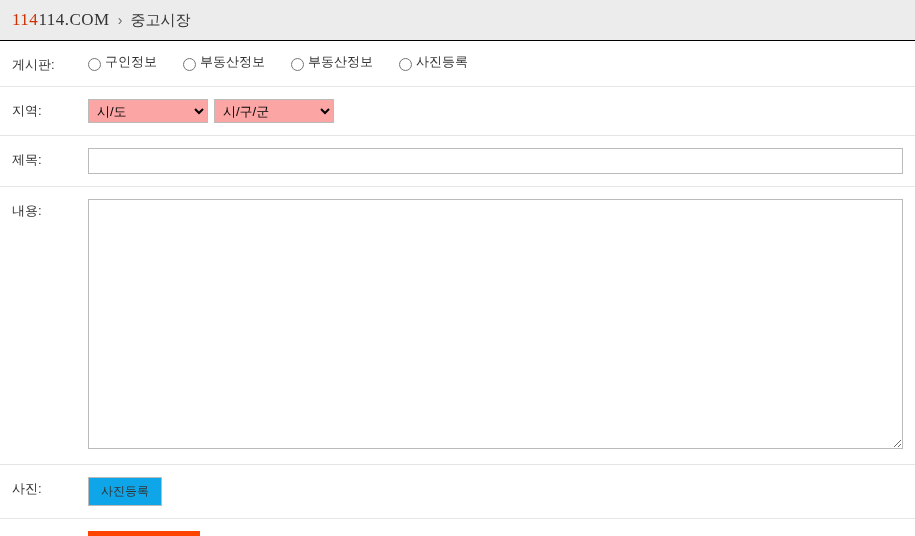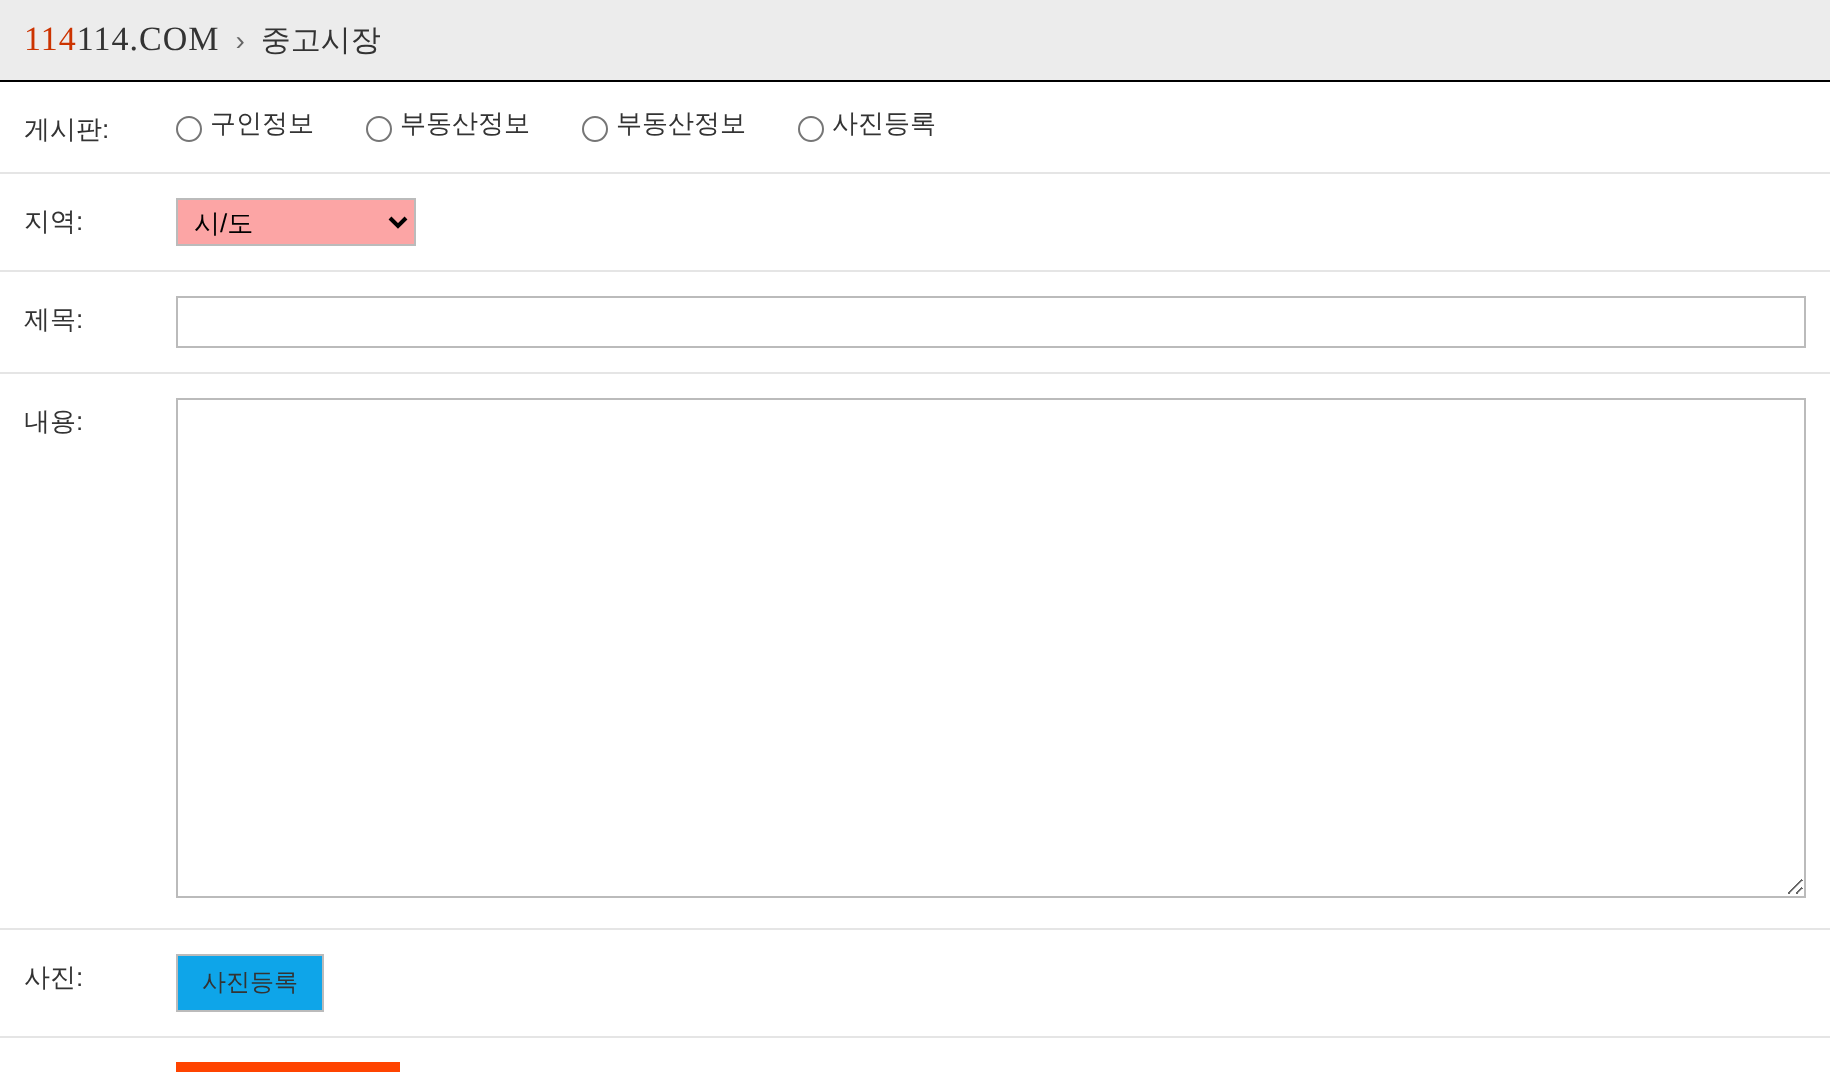--- a/index.html
+++ b/index.html
@@ -160,20 +160,23 @@
       </label>
     </div>
   </div>
 
   <div class="row">
     <div class="label">지역:</div>
     <div class="field selects">
       <select>
         <option>시/도</option>
       </select>
+      <select>
+        <option>시/구/군</option>
+      </select>
     </div>
   </div>
 
   <div class="row">
     <div class="label">제목:</div>
     <div class="field">
       <input type="text" value="" style="">
     </div>
   </div>
 

